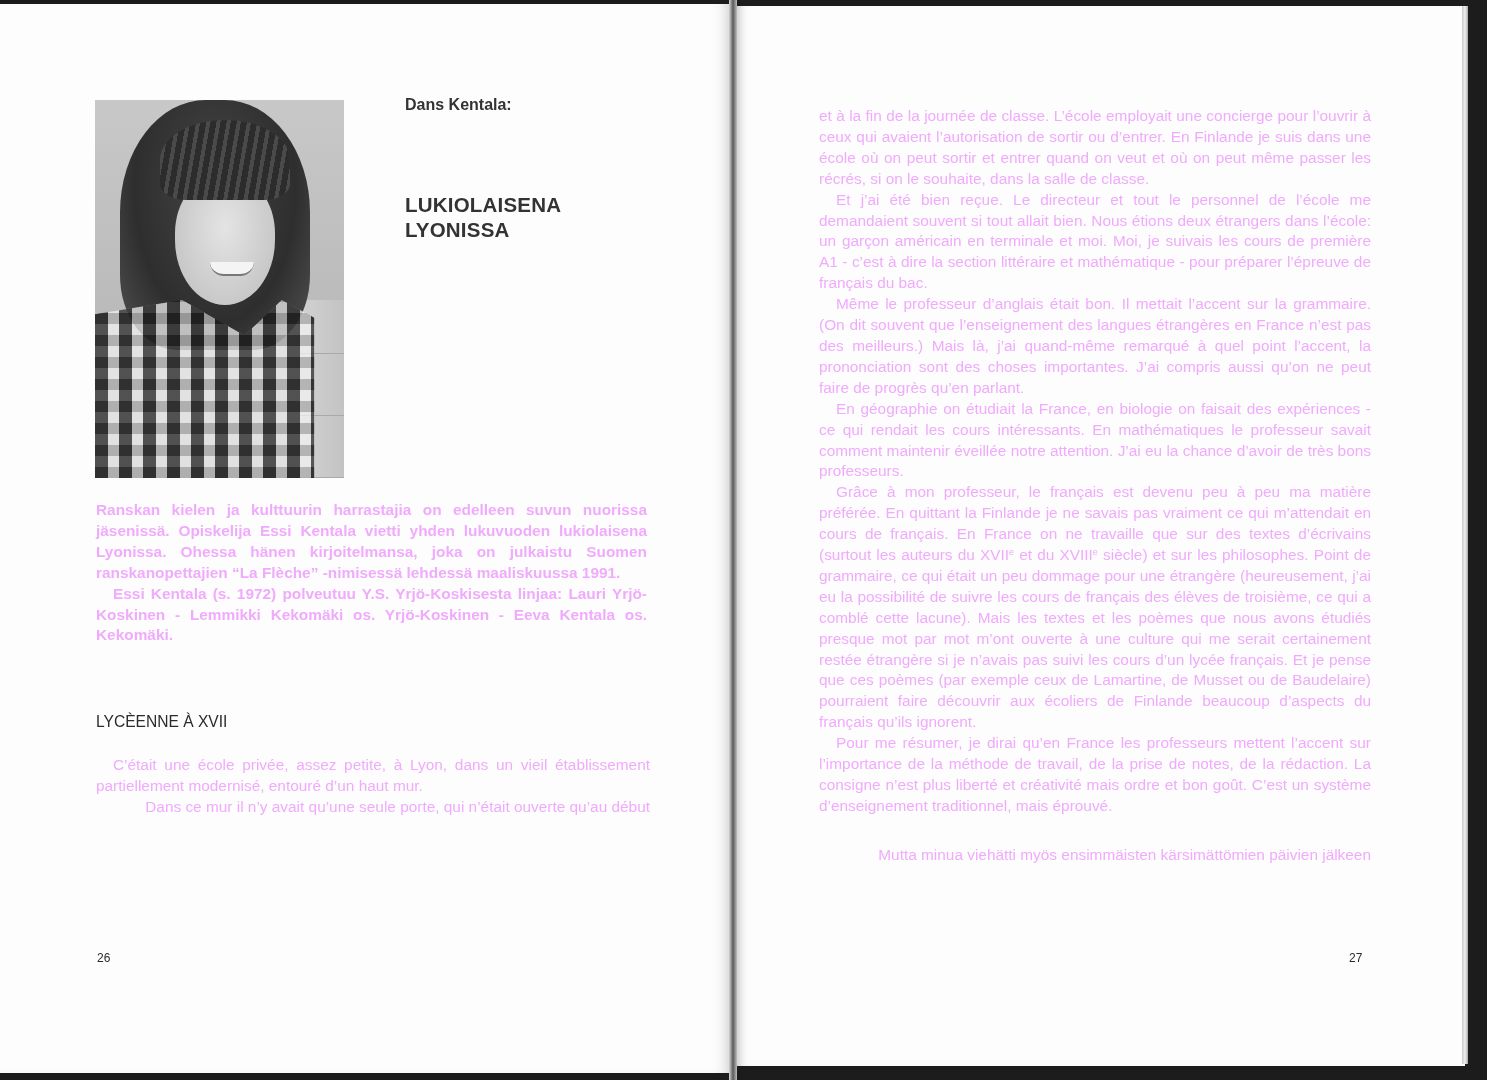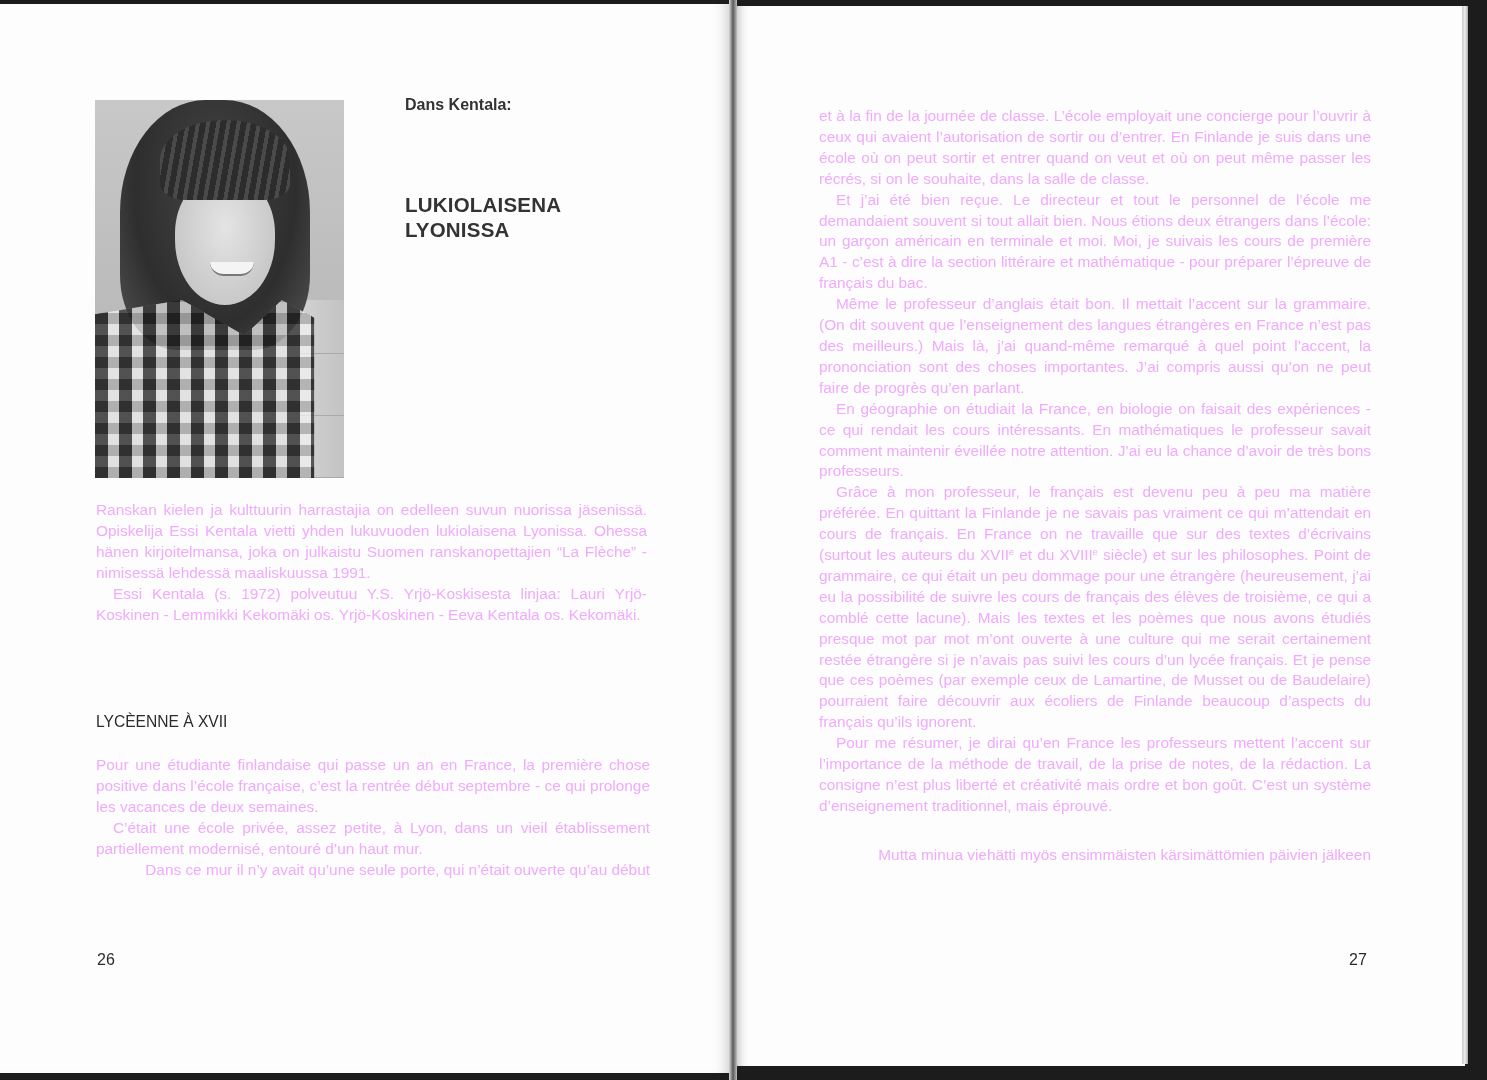--- a/index.html
+++ b/index.html
@@ -65,26 +65,26 @@
     position: absolute; left: 405px; top: 180px; font-size: 20.5px; font-weight: bold;
     color: #333; line-height: 25px; letter-spacing: 0.2px; margin-top: 12px;
   }
   .title div { white-space: nowrap; }
   .text {
     position: absolute; font-size: 15.4px; line-height: 20.9px; color: #f0abfc;
     text-align: justify;
   }
   .text p { margin: 0; text-indent: 17px; }
   .text p.noindent { text-indent: 0; }
-  .intro { left: 96px; top: 500px; width: 551px; }
+  .intro { left: 96px; top: 500px; width: 551px; font-weight: bold; }
   .heading2 { position: absolute; left: 96px; top: 713px; font-size: 15.6px; color: #2b2b2b; }
   .lyc { left: 96px; top: 755px; width: 554px; }
   .rtext { left: 819px; top: 106px; width: 552px; }
   .rtext-fi { left: 819px; top: 845px; width: 552px; }
-  .pagenum { position: absolute; font-size: 16px; color: #2b2b2b; }
+  .pagenum { position: absolute; font-size: 12px; color: #2b2b2b; }
   .pn-left { left: 97px; top: 951px; }
   .pn-right { left: 1349px; top: 951px; }
   sup { font-size: 9px; vertical-align: 5px; line-height: 0; }
 </style>
 </head>
 <body>
 
 <div class="page page-left"></div>
 <div class="page page-right"></div>
 <div class="gutter"></div>
@@ -107,21 +107,20 @@
 </div>
 
 <div class="text intro">
   <p class="noindent">Ranskan kielen ja kulttuurin harrastajia on edelleen suvun nuorissa jäsenissä. Opiskelija Essi Kentala vietti yhden lukuvuoden lukiolaisena Lyonissa. Ohessa hänen kirjoitelmansa, joka on julkaistu Suomen ranskanopettajien “La Flèche” -nimisessä lehdessä maaliskuussa 1991.</p>
   <p>Essi Kentala (s. 1972) polveutuu Y.S. Yrjö-Koskisesta linjaa: Lauri Yrjö-Koskinen - Lemmikki Kekomäki os. Yrjö-Koskinen - Eeva Kentala os. Kekomäki.</p>
 </div>
 
 <div class="heading2">LYCÈENNE À XVII</div>
 
 <div class="text lyc">
-  <p class="noindent">Pour une étudiante finlandaise qui passe un an en France, la première chose positive dans l’école française, c’est la rentrée début septembre - ce qui prolonge les vacances de deux semaines.</p>
   <p>C’était une école privée, assez petite, à Lyon, dans un vieil établissement partiellement modernisé, entouré d’un haut mur.</p>
   <p style="text-align:right">Dans ce mur il n’y avait qu’une seule porte, qui n’était ouverte qu’au début</p>
 </div>
 
 <div class="pagenum pn-left">26</div>
 
 <div class="text rtext">
   <p class="noindent">et à la fin de la journée de classe. L’école employait une concierge pour l’ouvrir à ceux qui avaient l’autorisation de sortir ou d’entrer. En Finlande je suis dans une école où on peut sortir et entrer quand on veut et où on peut même passer les récrés, si on le souhaite, dans la salle de classe.</p>
   <p>Et j’ai été bien reçue. Le directeur et tout le personnel de l’école me demandaient souvent si tout allait bien. Nous étions deux étrangers dans l’école: un garçon américain en terminale et moi. Moi, je suivais les cours de première A1 - c’est à dire la section littéraire et mathématique - pour préparer l’épreuve de français du bac.</p>
   <p>Même le professeur d’anglais était bon. Il mettait l’accent sur la grammaire. (On dit souvent que l’enseignement des langues étrangères en France n’est pas des meilleurs.) Mais là, j’ai quand-même remarqué à quel point l’accent, la prononciation sont des choses importantes. J’ai compris aussi qu’on ne peut faire de progrès qu’en parlant.</p>

